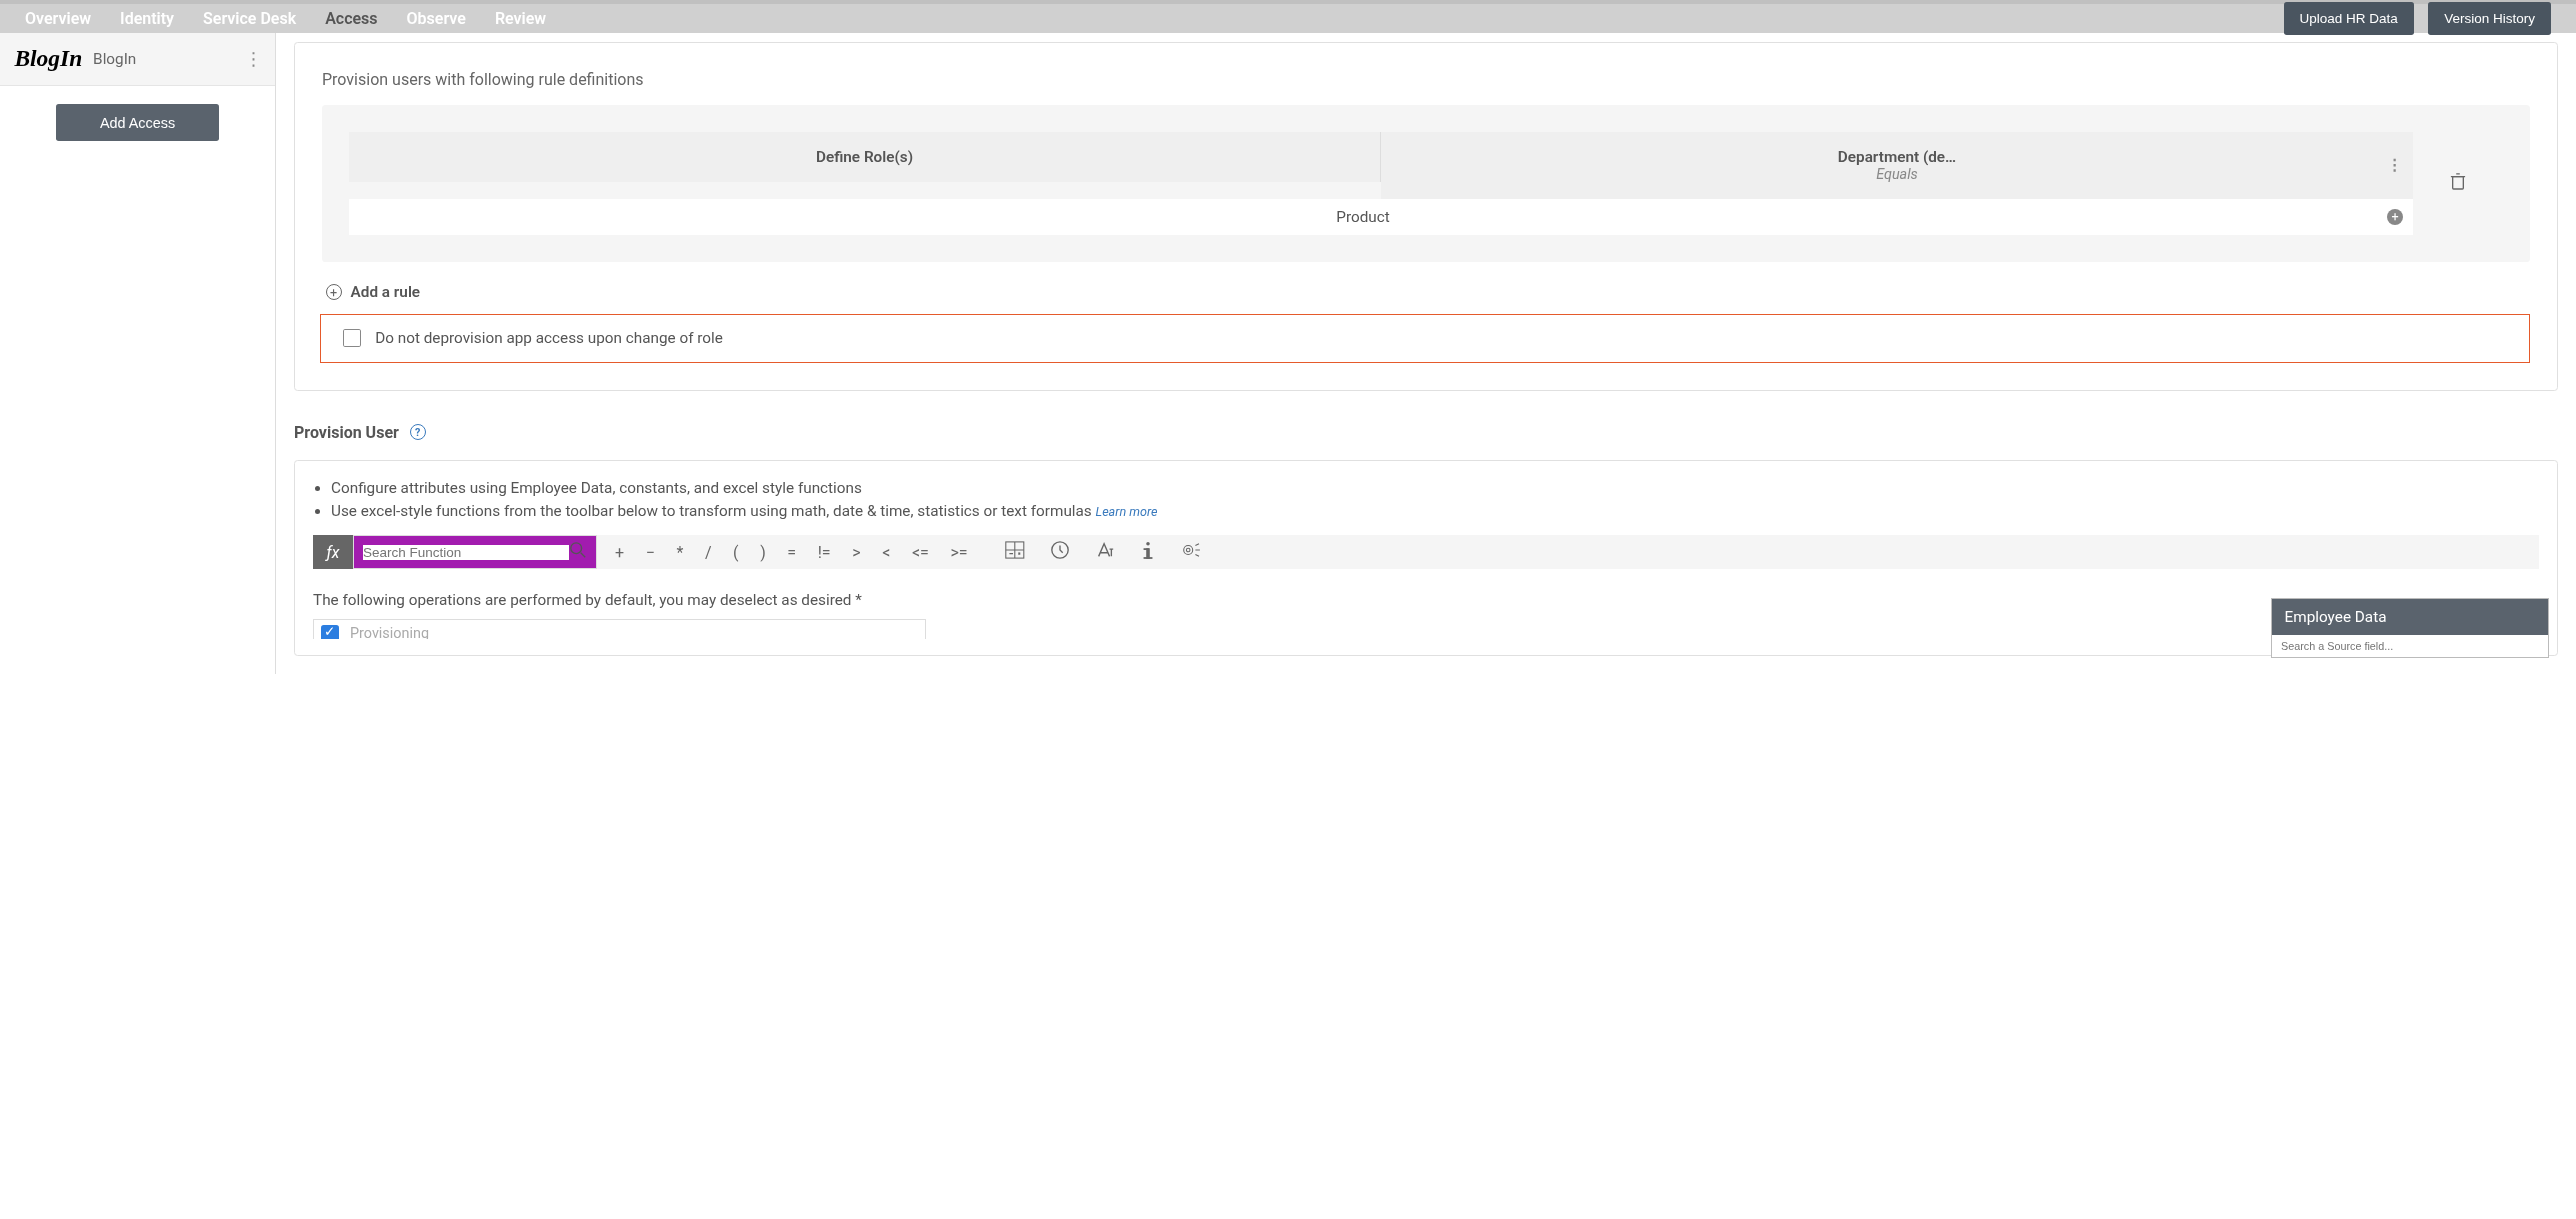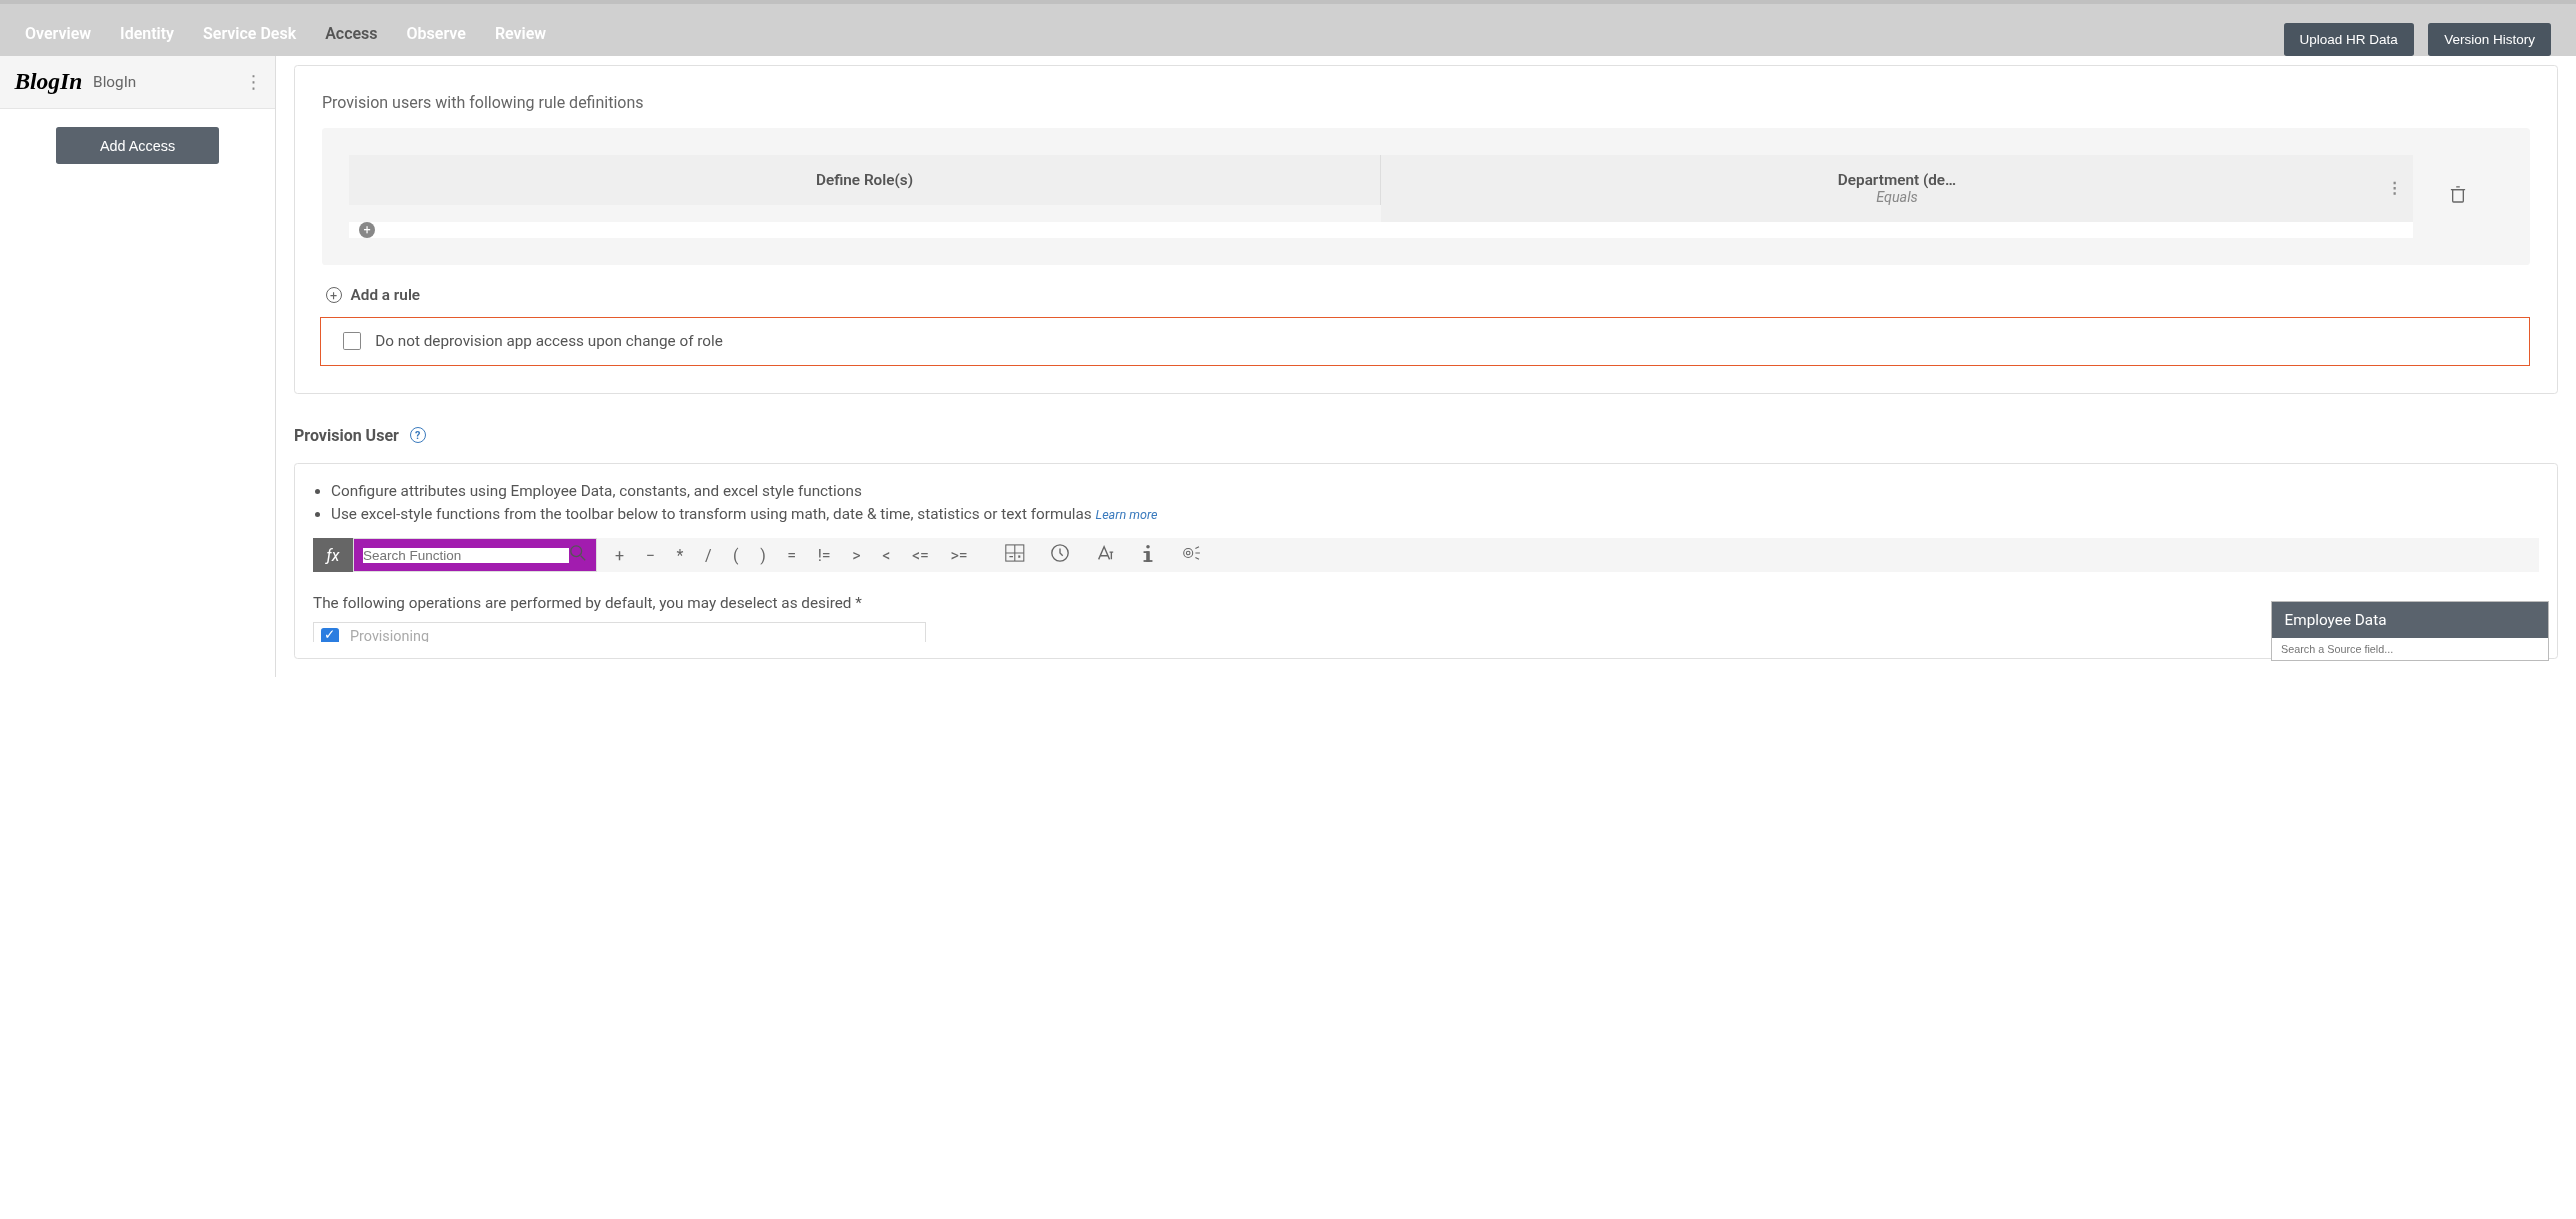--- a/index.html
+++ b/index.html
@@ -1,18 +1,18 @@
 <!DOCTYPE html>
 <html style="font-size:14.4px"><head>
 <meta charset="utf-8">
 <style>
 * { box-sizing: border-box; margin: 0; padding: 0; }
 body { font-family: -apple-system, BlinkMacSystemFont, "Segoe UI", Roboto, sans-serif; background: #fff; color: #333; font-size: 14.4px; }
 .top-bar { height: 3.6px; background: #c0c0c0; }
-.header { background: #d0d0d0; height: 52px; display: flex; align-items: flex-end; padding: 0 25px; }
+.header { background: #d0d0d0; height: 29px; display: flex; align-items: center; padding: 0 25px; }
 .tabs { display: flex; gap: 29px; }
 .tab { color: #fff; font-weight: 600; font-size: 16px; cursor: pointer; position: relative; padding: 12.6px 0; }
 .tab.active { color: #555; }
 .tab.active::after { content: ""; position: absolute; bottom: -12.6px; left: 50%; transform: translateX(-50%); border: 7.2px solid transparent; border-bottom-color: #fff; }
 .header-right { margin-left: auto; display: flex; gap: 14.4px; }
 .btn-dark { background: #4a5560; color: #fff; border: none; padding: 9px 16px; font-size: 13.5px; border-radius: 2.7px; cursor: pointer; font-weight: 500; }
 .layout { display: flex; }
 .sidebar { width: 276px; background: #fff; border-right: 0.9px solid #ddd; }
 .sidebar-header { background: #f5f5f5; border-bottom: 0.9px solid #e5e5e5; padding: 12.6px 14.4px; display: flex; align-items: center; gap: 10.8px; }
 .logo { font-family: cursive; font-weight: bold; font-size: 23.5px; font-style: italic; color: #000; }
@@ -118,20 +118,25 @@
                 <div class="rule-header rule-header-right" style="border-right:none;">
                   <div class="rule-header-content">
                     <div>Department (de…</div>
                     <div class="rule-sub">Equals</div>
                   </div>
                   <span class="kebab-icon">⋮</span>
                 </div>
               </div>
             </div>
             <div class="rule-body-row">
+              <div class="rule-col" style="position:relative;">
+                <div class="rule-cell" style="border-right:none;">
+                  <span>Product</span>
+                </div>
+              </div>
               <div class="plus-col">
                 <div class="plus-circle">+</div>
               </div>
             </div>
           </div>
           <div class="trash-col">
             <span class="trash-icon">
               <svg width="16" height="18" viewBox="0 0 18 20" fill="none" stroke="#666" stroke-width="1.5">
                   <rect x="3" y="5" width="12" height="14" rx="1"></rect>
                   <path d="M1 5h16M7 2h4"></path>

